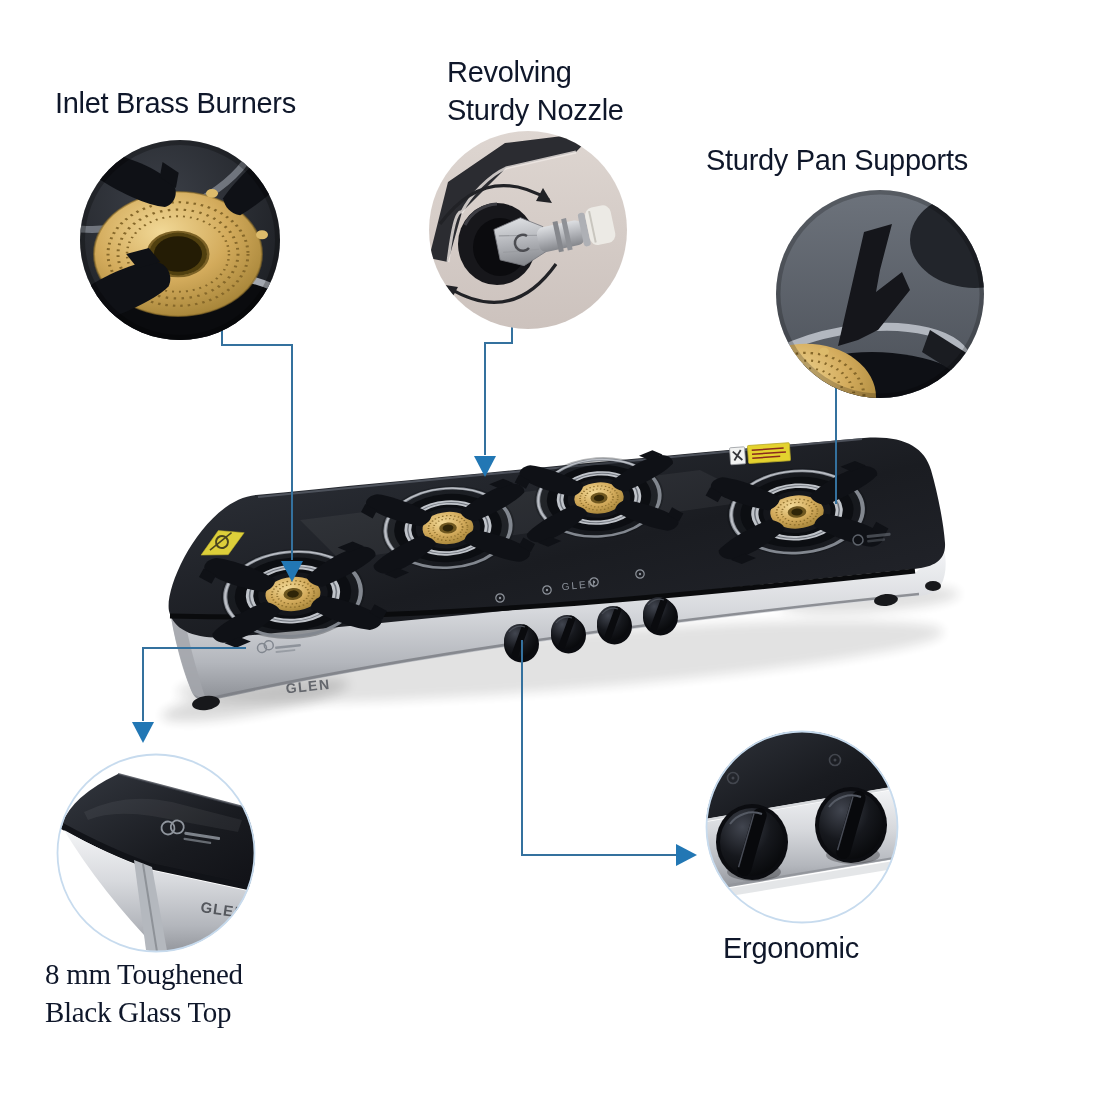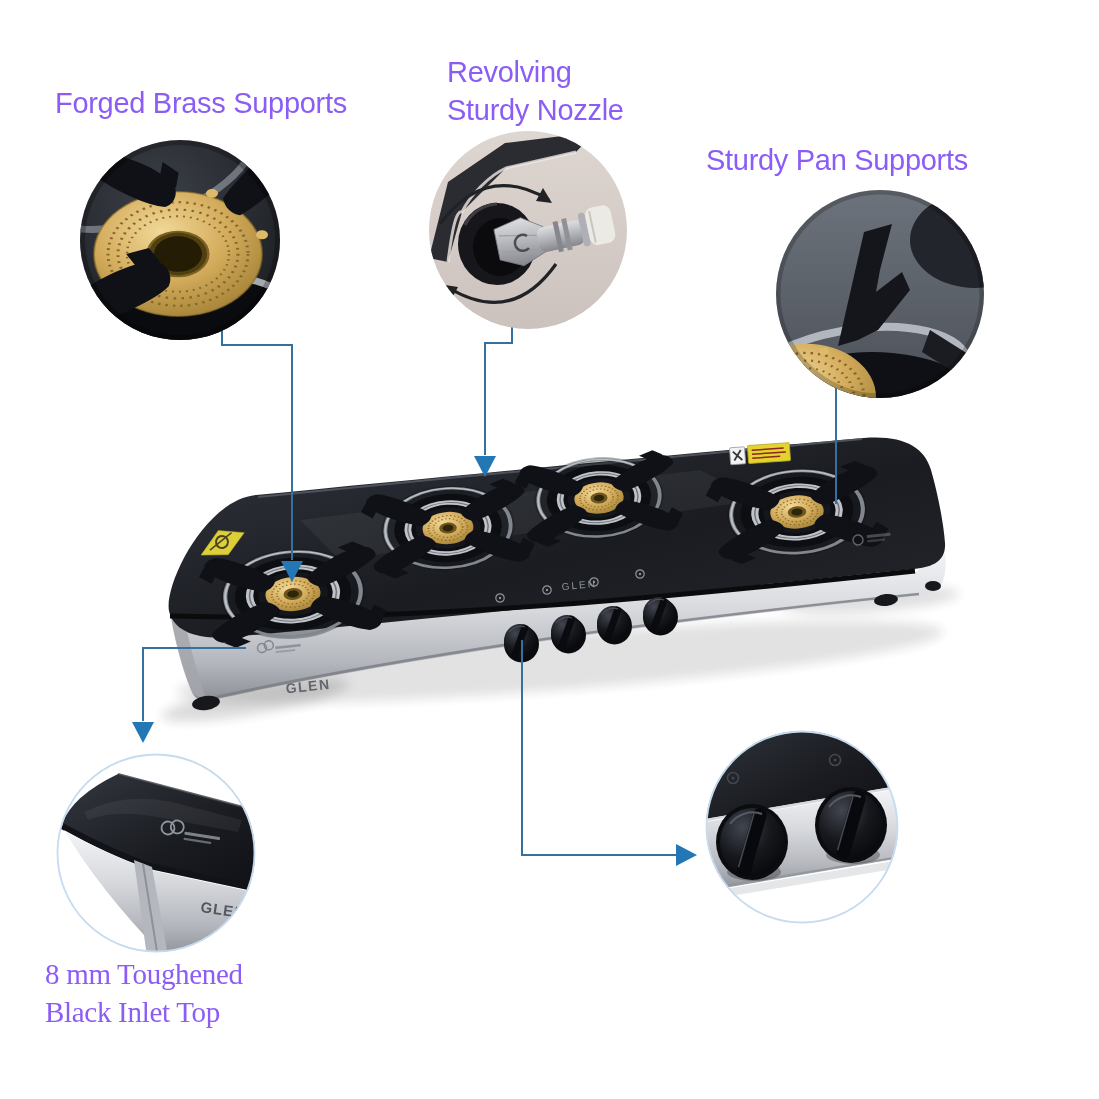--- a/index.html
+++ b/index.html
@@ -1,19 +1,19 @@
 <!DOCTYPE html>
 <html><head>
 <meta charset="utf-8">
 <style>
   html,body{margin:0;padding:0;background:#ffffff;}
   .canvas{position:relative;width:1099px;height:1099px;background:#ffffff;overflow:hidden;
           font-family:"Liberation Sans", sans-serif;}
   .canvas svg{position:absolute;left:0;top:0;}
-  .lbl{position:absolute;color:#8b5cf6;font-size:29px;line-height:38px;letter-spacing:-0.3px;
+  .lbl{position:absolute;color:#0f172a;font-size:29px;line-height:38px;letter-spacing:-0.3px;
        font-weight:500;white-space:nowrap;}
   svg text{font-family:"Liberation Sans", sans-serif;}
 </style>
 </head>
 <body>
 
 <div class="canvas">
 
 <svg width="1099" height="1099" viewBox="0 0 1099 1099" xmlns="http://www.w3.org/2000/svg" xmlns:xlink="http://www.w3.org/1999/xlink">
 <defs>
@@ -329,26 +329,27 @@
   <path d="M 700,821 L 910,785" stroke="#d6d8db" stroke-width="2.5"></path>
   <path d="M 700,823 L 910,787 L 912,856 L 700,892 Z" fill="url(#gSteelV)"></path>
   <path d="M 700,890 L 911,855" stroke="#93969c" stroke-width="2"></path>
   <path d="M 700,893 L 911,858 L 911,866 L 700,901 Z" fill="#d9dbde" opacity="0.7"></path>
   <use href="#bigKnob" xlink:href="#bigKnob" transform="translate(752,842)"></use>
   <use href="#bigKnob" xlink:href="#bigKnob" transform="translate(851,825)"></use>
 </g>
 <circle cx="802" cy="827" r="95.5" fill="none" stroke-width="1.8" stroke="#c7dbee"></circle>
 </svg>
 
-<div class="lbl" style="left:55px;top:84px;">Forged Brass Supports</div>
+<div class="lbl" style="left:55px;top:84px;">Inlet Brass Burners</div>
 <div class="lbl" style="left:447px;top:53px;">
   <div>Revolving</div>
   <div>Sturdy Nozzle</div>
 </div>
 <div class="lbl" style="left:706px;top:141px;">Sturdy Pan Supports</div>
 <div class="lbl" style="left:45px;top:955px;font-family:Liberation Serif, serif;">
   <div>8 mm Toughened</div>
-  <div>Black Inlet Top</div>
+  <div>Black Glass Top</div>
 </div>
 <div class="lbl" style="left:723px;top:929px;">
+  <div>Ergonomic</div>
 </div>
 
 </div>
 
 </body></html>

